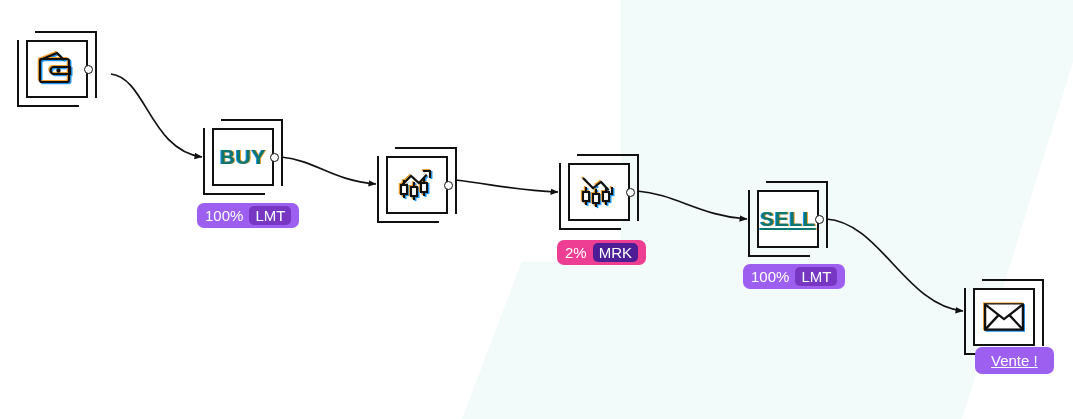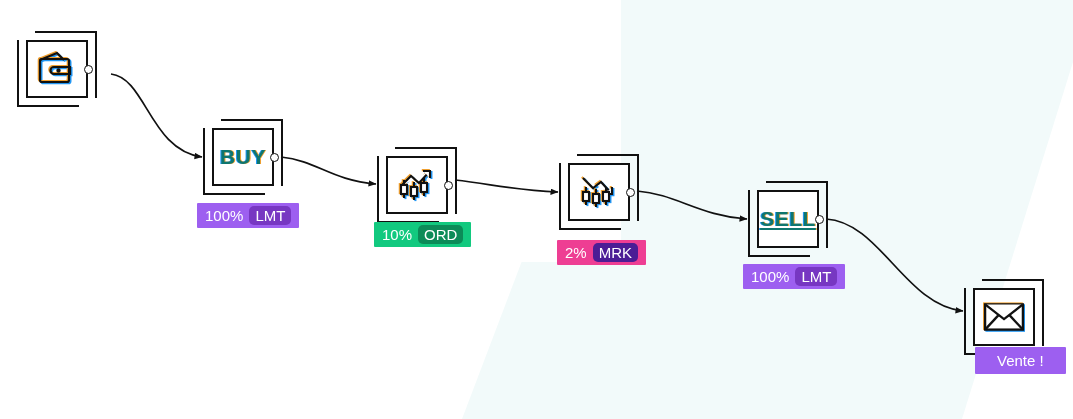--- a/index.html
+++ b/index.html
@@ -92,37 +92,38 @@
     background: #ffffff;
     border: 1.6px solid #111111;
     box-sizing: border-box;
     z-index: 4;
   }
   
   .badge {
     position: absolute;
     display: inline-flex;
     align-items: center;
-    border-radius: 1px;
+    border-radius: 7px;
     padding: 3px 8px;
     font-size: 15px;
     color: #ffffff;
     white-space: nowrap;
     z-index: 5;
     line-height: 1.15;
   }
   .badge .pct {
     padding-right: 6px;
   }
   .badge .tag {
     border-radius: 5px;
     padding: 1px 6px;
   }
   .badge.simple {
-    padding: 5px 22px;
+    padding: 5px 16px;
+    text-decoration: underline;
   }
 </style>
 </head>
 <body>
 
 <div id="canvas">
 
   <svg id="bg-layer" viewBox="0 0 1073 419">
     <polygon fill="#f2fafa" points="621,0 1073,0 1073,419 462,419 "></polygon>
     <polygon fill="#ffffff" points="621,0 621,262 474,262 588,0"></polygon>
@@ -229,24 +230,20 @@
                 <rect x="13" y="21" width="6" height="9"></rect>
           <path d="M26,12 v18"></path>
                 <rect x="23" y="17" width="6" height="9"></rect>
         </g>
             </g>
     </svg>
         </div>
       </div>
       <div class="port" style="left: 58px; top: 24.5px;"></div>
     </div>
-    <div class="badge" style="left: 374px; top: 222px; background: rgb(18, 201, 127);">
-      <span class="pct">10%</span>
-      <span class="tag" style="background: rgb(12, 139, 88);">ORD</span>
-    </div>
     <div class="node" style="left: 568px; top: 163px; width: 62px; height: 58px;">
       <div class="node-bracket-top" style="left: 9px; top: -9px; width: 62px;"></div>
       <div class="node-bracket-right" style="left: 69px; top: -9px; height: 67px;"></div>
       <div class="node-bracket-left" style="left: -9px; top: 0px; height: 67px;"></div>
       <div class="node-bracket-bottom" style="left: -9px; top: 65px; width: 62px;"></div>
       <div class="node-box" style="left: 0px; top: 0px; width: 62px; height: 58px;">
         <div class="node-icon">
           <svg width="40" height="38" viewBox="0 0 38 38">
       <g fill="none" stroke="#2196f3" stroke-width="2.1" transform="translate(1.4,1.1)">
         <path d="M3,5 L13,15 L21,9 L32,21"></path>

